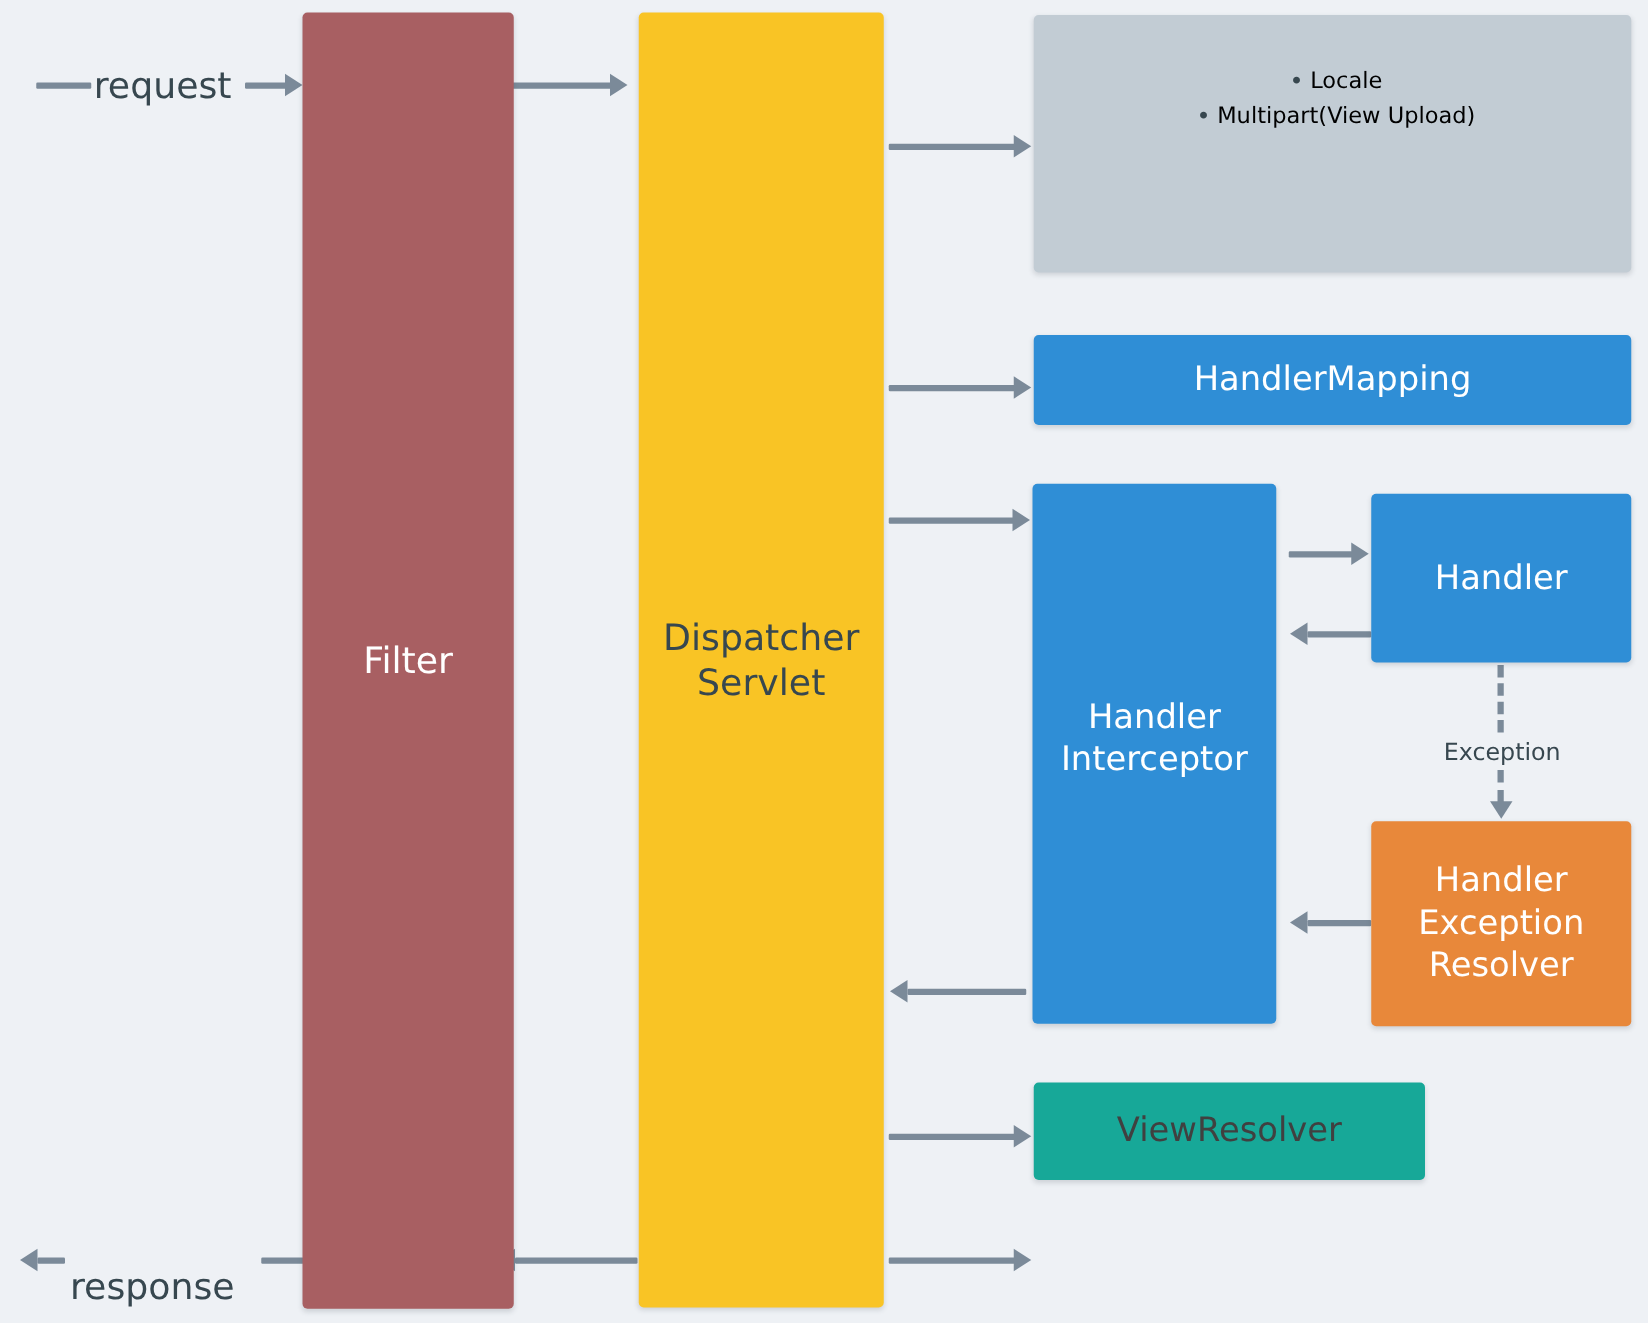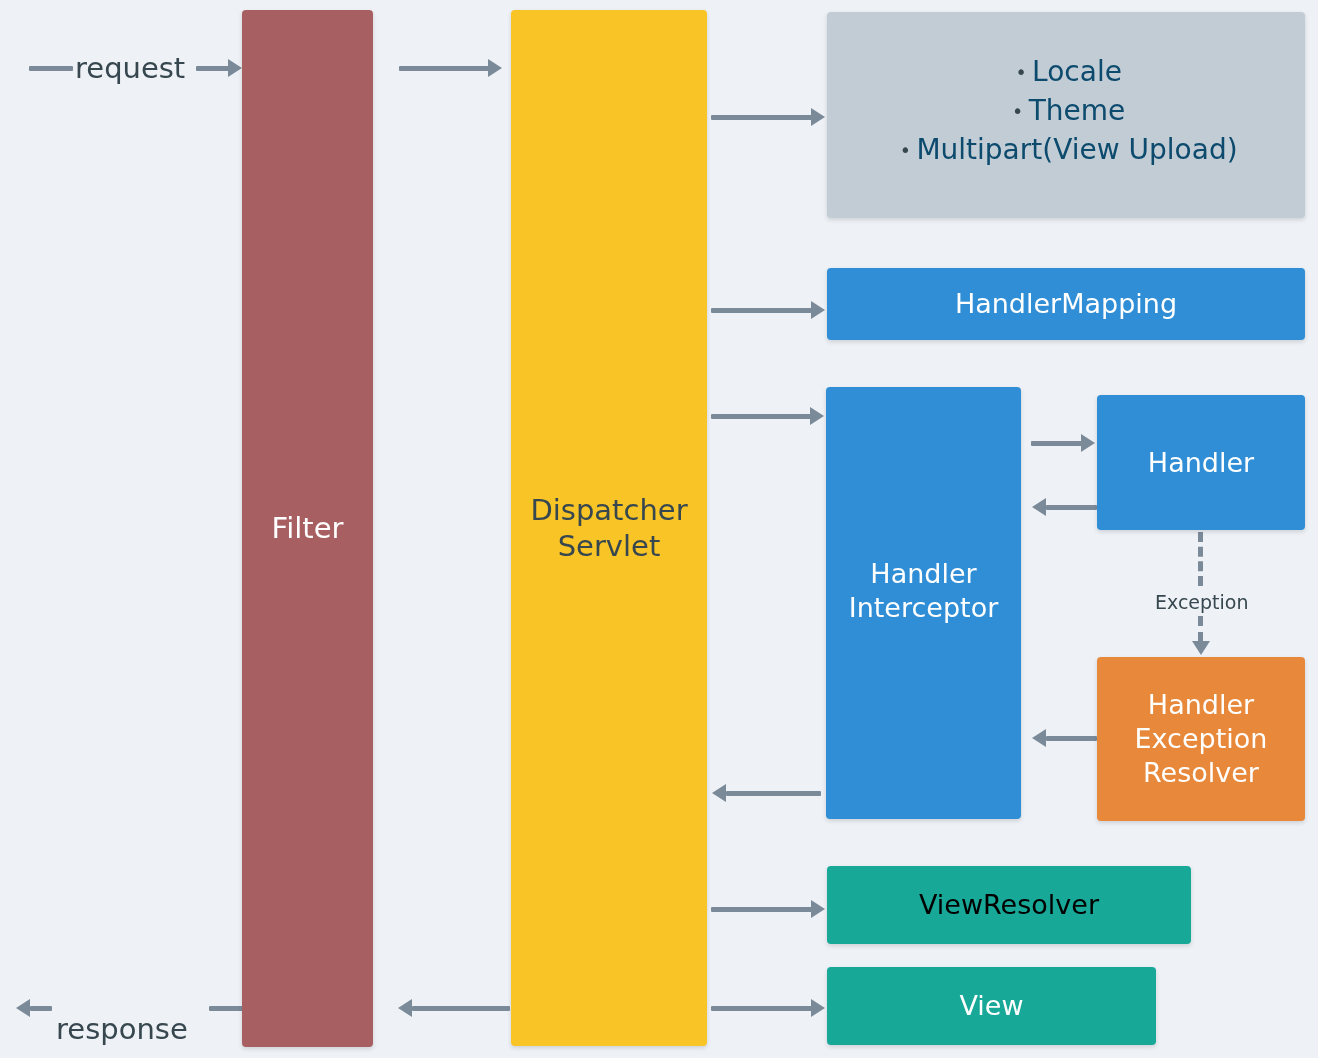--- a/index.html
+++ b/index.html
@@ -31,21 +31,21 @@
     line-height: 1.25;
   }
   .box-label {
     display: block;
     width: 100%;
     white-space: pre-line;
   }
 
   
   #filter-box {
-    left: 242px; top: 10px; width: 131px; height: 1037px;
+    left: 242px; top: 10px; width: 169px; height: 1037px;
     background: #a85f62;
     color: #ffffff;
     font-size: 29px;
   }
   #dispatcher-box {
     left: 511px; top: 10px; width: 196px; height: 1036px;
     background: #f9c425;
     color: #37474f;
     font-size: 29px;
   }
@@ -78,23 +78,23 @@
     color: #ffffff;
     font-size: 27px;
   }
   #her-box {
     left: 1097px; top: 657px; width: 208px; height: 164px;
     background: #e8883a;
     color: #ffffff;
     font-size: 27px;
   }
   #viewresolver-box {
-    left: 827px; top: 866px; width: 364px; height: 78px;
+    left: 827px; top: 866px; width: 313px; height: 78px;
     background: #17a898;
-    color: #000000;
+    color: #404040;
     font-size: 27px;
   }
   #view-box {
     left: 827px; top: 967px; width: 329px; height: 78px;
     background: #17a898;
     color: #ffffff;
     font-size: 27px;
   }
 
   
@@ -108,22 +108,22 @@
     margin-bottom: 10px;
   }
   .common-list {
     margin: 0;
     padding: 0;
     list-style: none;
     display: inline-block;
     text-align: center;
   }
   .common-list li {
-    font-size: 28px;
-    color: #0c4a6e;
+    font-size: 18px;
+    color: #000000;
     margin: 4px 0;
     white-space: nowrap;
   }
   .common-list li::before {
     content: "\2022";
     display: inline-block;
     width: 22px;
     color: #37474f;
     font-size: 19px;
     vertical-align: middle;
@@ -237,21 +237,20 @@
 
   <div class="box" id="dispatcher-box">
     <span class="box-label">Dispatcher
 Servlet</span>
   </div>
 
   <div class="box" id="common-box">
     <div class="common-inner">
       <ul class="common-list">
         <li>Locale</li>
-        <li>Theme</li>
         <li>Multipart(View Upload)</li>
       </ul>
     </div>
   </div>
 
   <div class="box" id="handlermapping-box">
     <span class="box-label">HandlerMapping</span>
   </div>
 
   <div class="box" id="handlerinterceptor-box">
@@ -266,17 +265,14 @@
   <div class="box" id="her-box">
     <span class="box-label">Handler
 Exception
 Resolver</span>
   </div>
 
   <div class="box" id="viewresolver-box">
     <span class="box-label">ViewResolver</span>
   </div>
 
-  <div class="box" id="view-box">
-    <span class="box-label">View</span>
-  </div>
 
 </div>
 
 </body></html>

